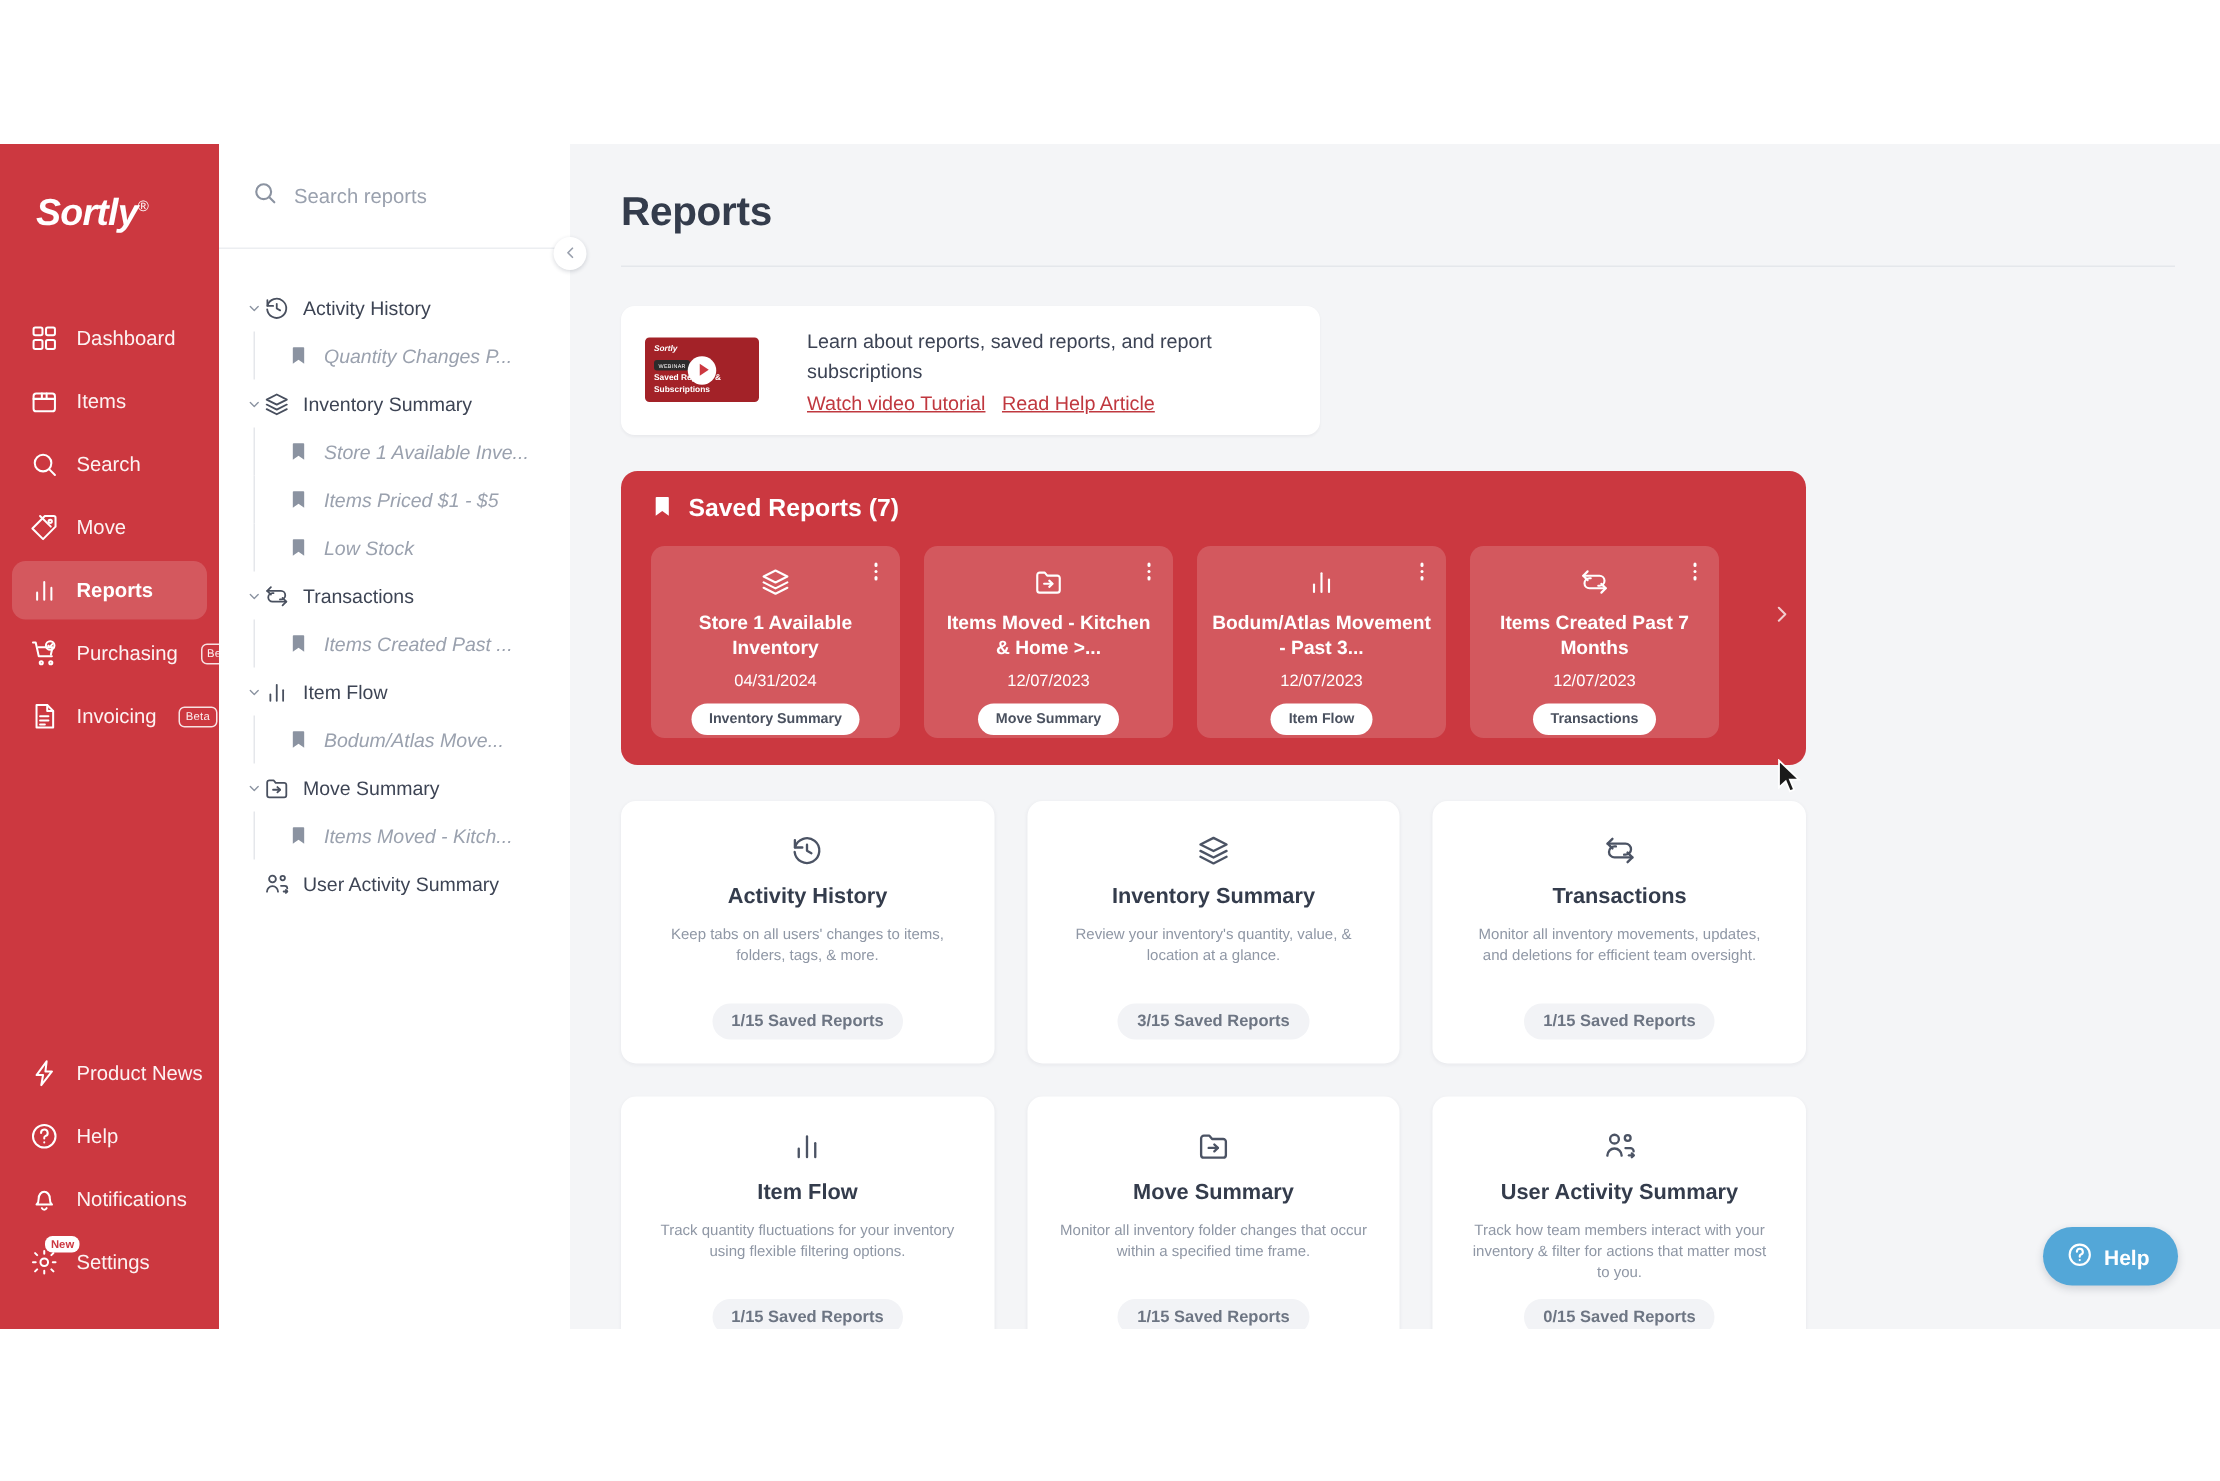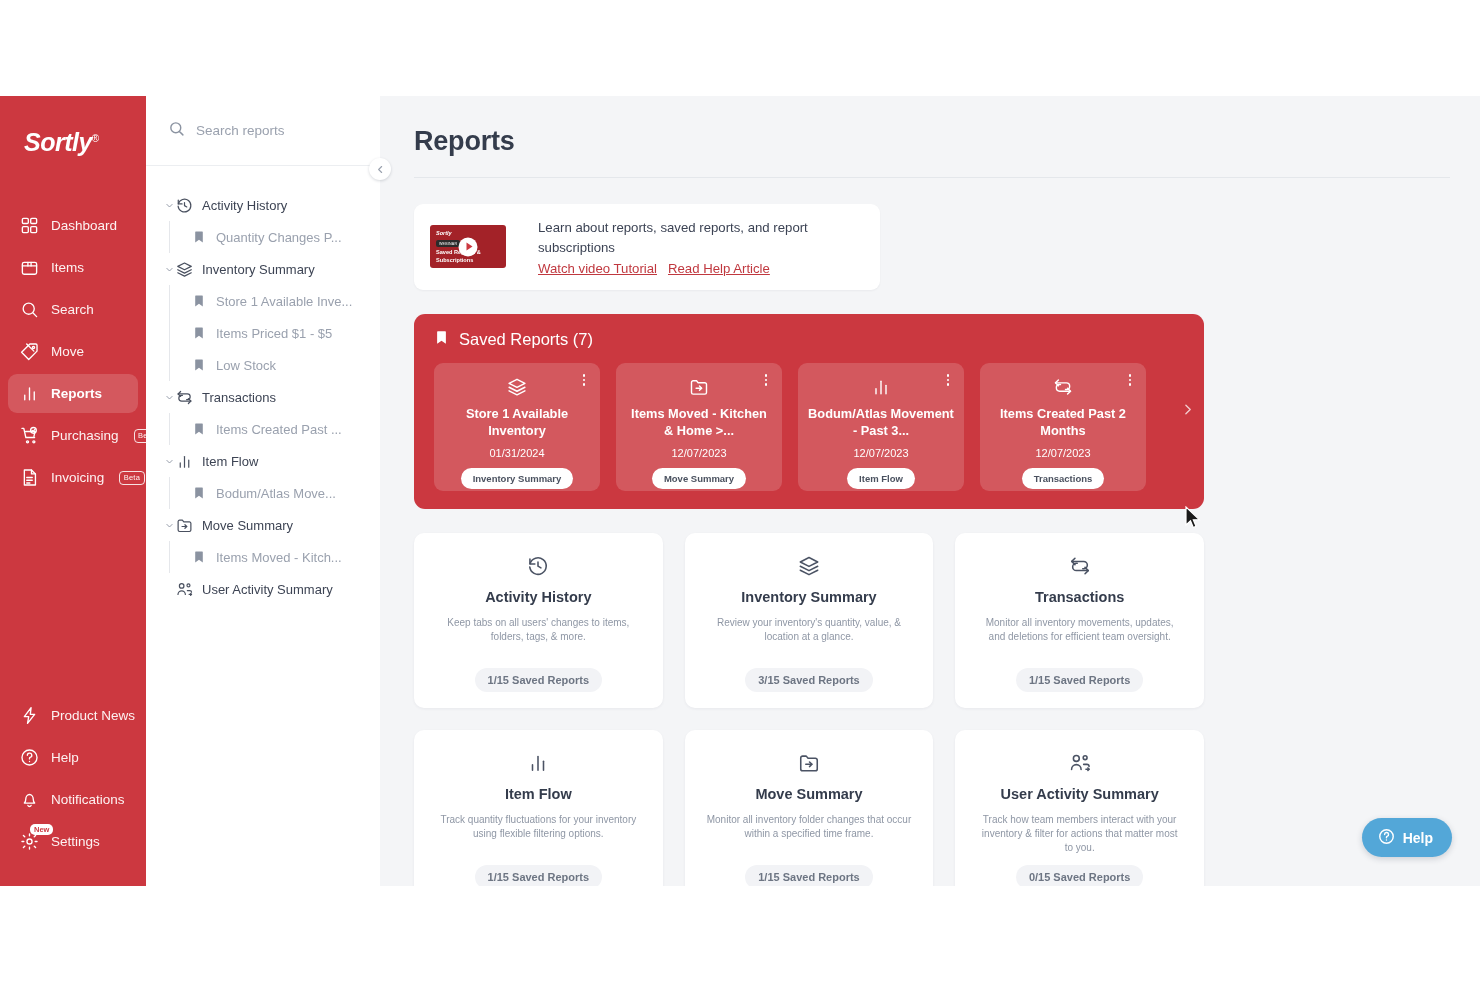--- a/index.html
+++ b/index.html
@@ -122,21 +122,21 @@
   .tree-ico { width: 17px; height: 17px; flex: 0 0 17px; margin-right: 9px; display: block; }
   .tree-ico svg { width: 17px; height: 17px; display: block; }
   .tree-child {
     display: flex; align-items: center;
     height: 32px;
     font-size: 13px;
     color: #9aa1ae;
     padding-left: 46px;
     cursor: pointer;
     position: relative;
-    white-space: nowrap; overflow: hidden;
+    white-space: nowrap; overflow: hidden; font-style: italic;
   }
   .tree-child::before {
     content:""; position: absolute;
     left: 23px; top: -2px; bottom: -2px;
     width: 1px; background: #e5e7eb;
   }
   .bm { width: 14px; height: 14px; flex: 0 0 14px; margin-right: 10px; }
   .bm svg { width: 14px; height: 14px; display: block; }
 
   
@@ -197,21 +197,21 @@
   .saved {
     margin-top: 24px;
     width: 790px;
     background: #cb3840;
     border-radius: 11px;
     padding: 15px 0 18px 20px;
     position: relative;
   }
   .saved-head {
     display: flex; align-items: center; gap: 10px;
-    color: #fff; font-size: 16.5px; font-weight: 400;
+    color: #fff; font-size: 16.5px; font-weight: 700;
     margin-bottom: 13px;
   }
   .saved-head svg { width: 15px; height: 17px; }
   .cards-row { display: flex; gap: 16px; }
   .sr-card {
     width: 166px; height: 128px;
     background: rgba(255,255,255,0.16);
     border-radius: 9px;
     position: relative;
     display: flex; flex-direction: column; align-items: center;
@@ -649,21 +649,21 @@
               <span></span>
             </div>
             <span class="sr-ico">
               <svg viewBox="0 0 24 24" fill="none" stroke="#ffffff" stroke-width="1.7" stroke-linecap="round" stroke-linejoin="round">
                 <path d="M12 2.8 21.5 7.6 12 12.4 2.5 7.6z"></path>
                 <path d="M2.5 12.3 12 17.1l9.5-4.8"></path>
                 <path d="M2.5 16.6 12 21.4l9.5-4.8"></path>
               </svg>
             </span>
             <div class="sr-title">Store 1 Available Inventory</div>
-            <div class="sr-date">01/31/2024</div>
+            <div class="sr-date">04/31/2024</div>
             <div class="sr-tag">Inventory Summary</div>
           </div>
           <div class="sr-card">
             <div class="sr-kebab">
               <span></span>
               <span></span>
               <span></span>
             </div>
             <span class="sr-ico">
               <svg viewBox="0 0 24 24" fill="none" stroke="#ffffff" stroke-width="1.7" stroke-linecap="round" stroke-linejoin="round">
@@ -700,21 +700,21 @@
               <span></span>
             </div>
             <span class="sr-ico">
               <svg viewBox="0 0 24 24" fill="none" stroke="#ffffff" stroke-width="1.7" stroke-linecap="round" stroke-linejoin="round">
                 <polyline points="6.5 3.5 3 7 6.5 10.5"></polyline>
                 <path d="M3 7h13a4 4 0 0 1 0 8h-1"></path>
                 <polyline points="17.5 20.5 21 17 17.5 13.5"></polyline>
                 <path d="M21 17H8a4 4 0 0 1 0-8h1"></path>
               </svg>
             </span>
-            <div class="sr-title">Items Created Past 2 Months</div>
+            <div class="sr-title">Items Created Past 7 Months</div>
             <div class="sr-date">12/07/2023</div>
             <div class="sr-tag">Transactions</div>
           </div>
         </div>
       <div class="scroll-arrow">
         <span>
           <svg viewBox="0 0 24 24" fill="none" stroke="rgba(255,255,255,0.75)" stroke-width="2.5" stroke-linecap="round" stroke-linejoin="round">
               <polyline points="9 4 17 12 9 20"></polyline>
             </svg>
         </span>

